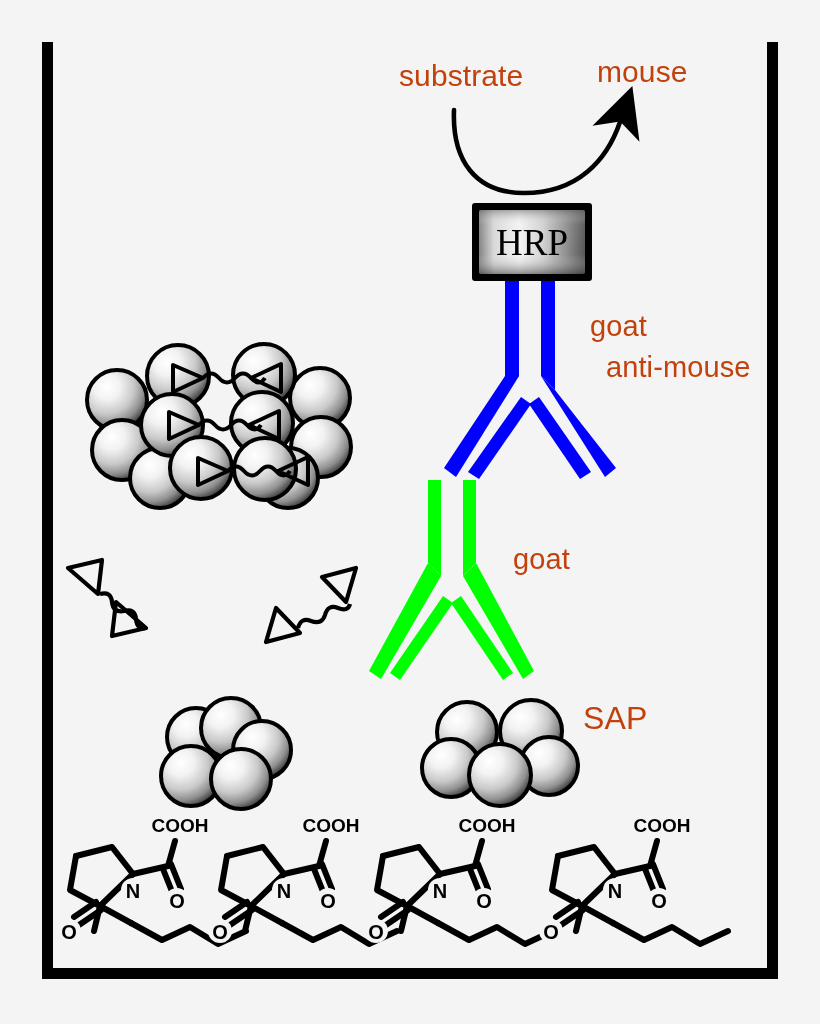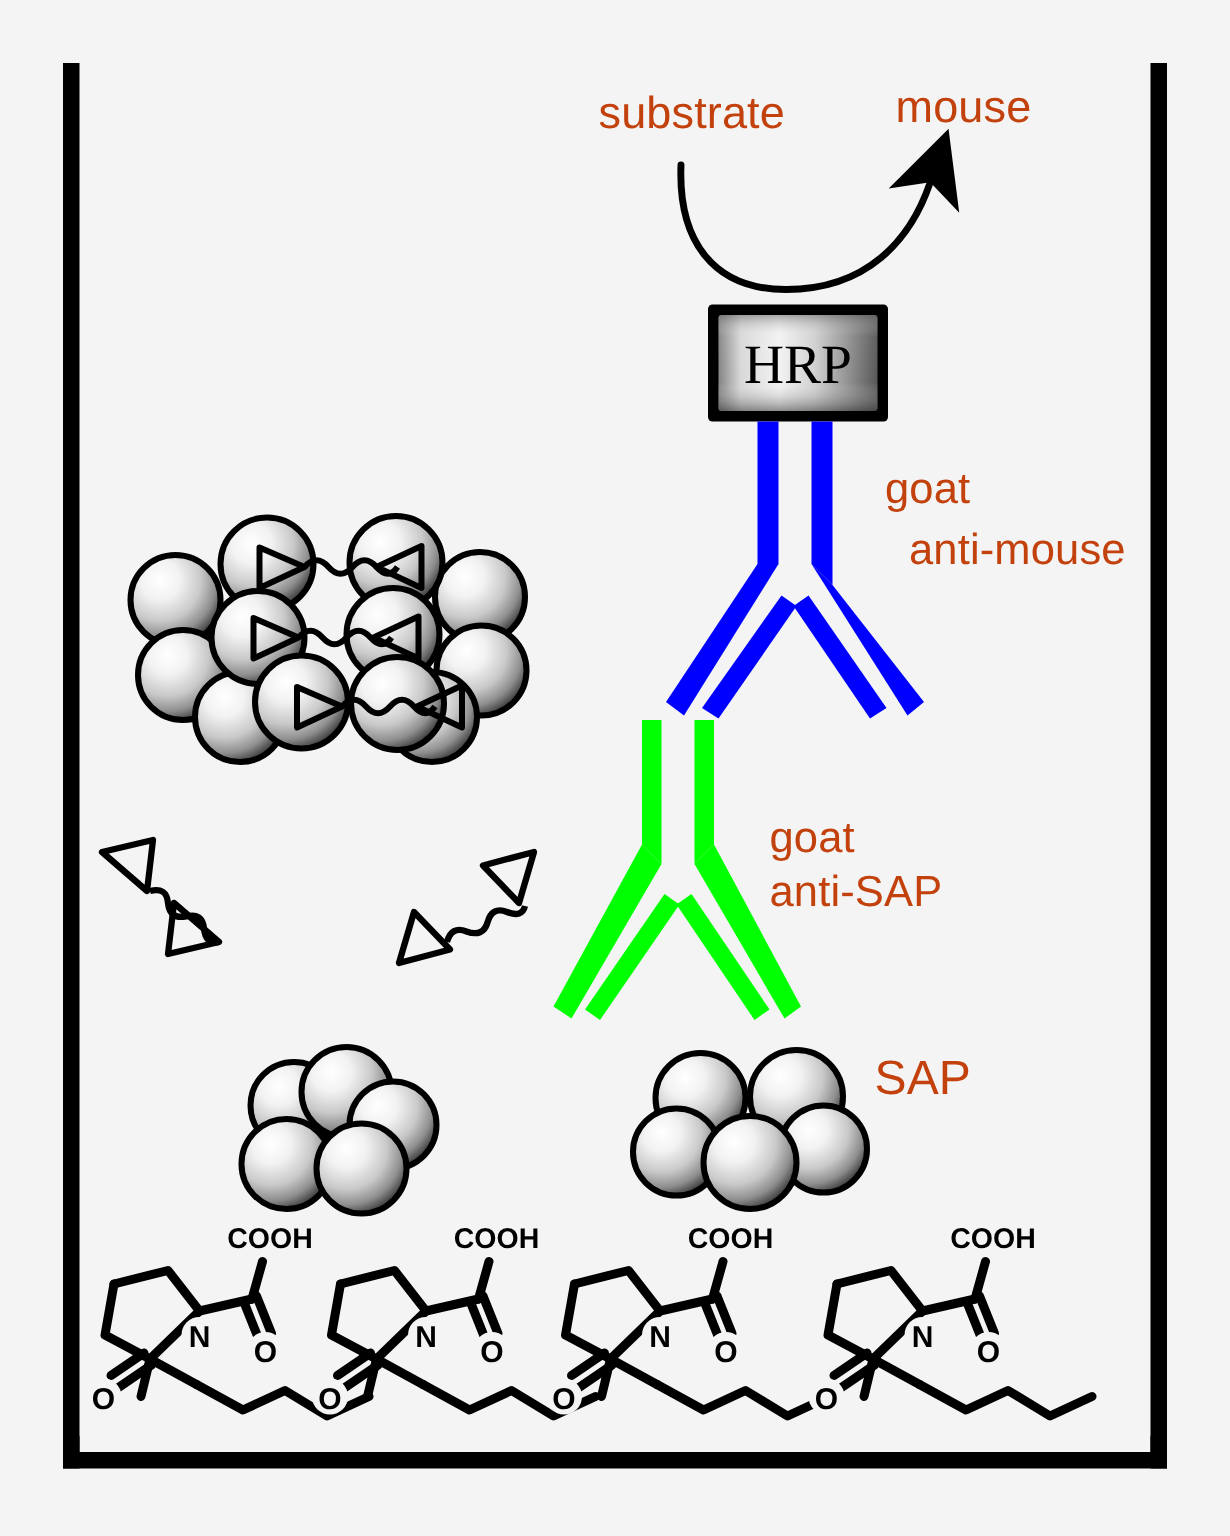--- a/index.html
+++ b/index.html
@@ -279,16 +279,15 @@
     <rect x="632" y="812" width="60" height="24" fill="#f4f4f4"></rect>
     <text class="chem-atom-s" x="662" y="832" text-anchor="middle">COOH</text>
   </g>
 </svg>
 
 <div class="lbl" id="lbl-substrate">substrate</div>
 <div class="lbl" id="lbl-color">mouse</div>
 <div class="lbl" id="lbl-goat">goat</div>
 <div class="lbl" id="lbl-goat2">anti-mouse</div>
 <div class="lbl" id="lbl-mouse">goat</div>
-<div class="lbl" id="lbl-mouse2">anti-SAP</div>
 <div class="lbl" id="lbl-sap">SAP</div>
 
 </div>
 
 </body></html>

